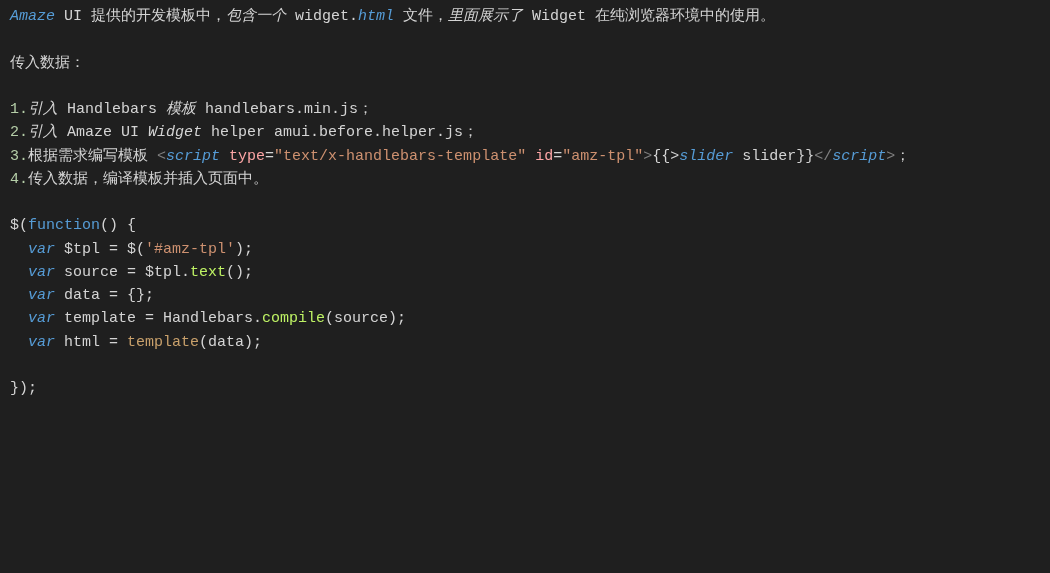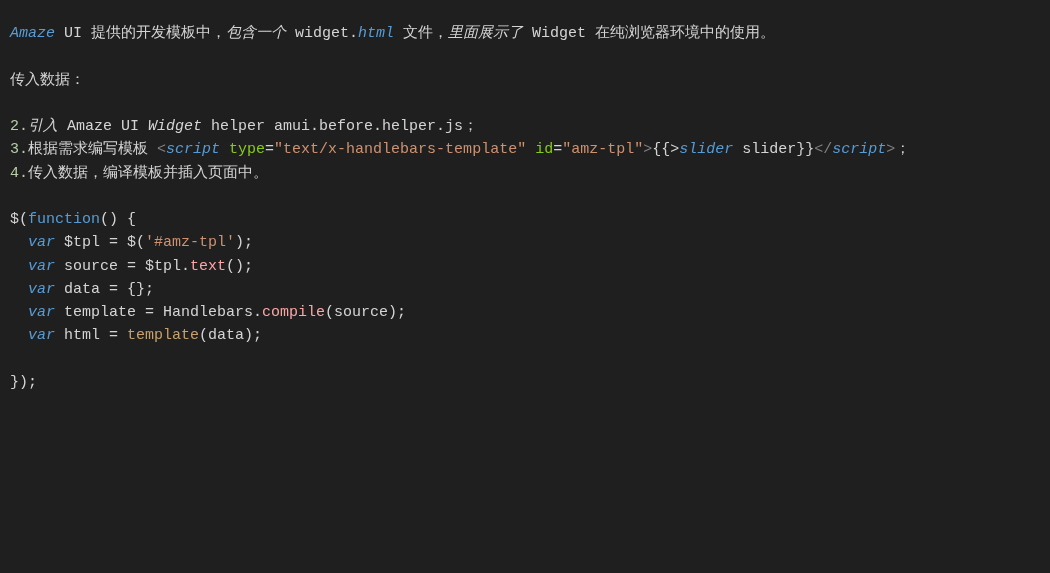--- a/index.html
+++ b/index.html
@@ -8,47 +8,48 @@
     background: #1f1f1f;
     color: #d4d4d4;
     font-family: "Consolas", "Menlo", "Courier New", monospace;
     font-size: 15px;
     line-height: 1.55;
     width: 1050px;
     height: 573px;
     overflow: hidden;
   }
   .page {
-    padding: 22px 10px;
+    padding: 5px 10px;
     white-space: nowrap;
   }
   .row { white-space: pre; }
   .blank { height: 1.55em; }
   .it { font-style: italic; }
   .blue   { color: #569cd6; }
   .orange { color: #ce9170; }
-  .red    { color: #fca5a5; margin-top: 24px; }
-  .lblue  { color: #84cc16; text-align: center; }
+  .red    { color: #bef264; margin-top: 24px; }
+  .lblue  { color: #fca5a5; text-align: center; }
   .brn    { color: #c8a06b; }
   .num    { color: #b5cea8; }
   .gray   { color: #808080; }
 </style>
 </head>
 <body>
 
 <div class="page">
 
   <div class="row"><span class="blue it">Amaze</span><span> UI </span><span>提供的开发模板中，</span><span class="it">包含一个</span><span> widget.</span><span class="blue it">html</span><span> 文件，</span><span class="it">里面展示了</span><span> Widget </span><span>在纯浏览器环境中的使用。</span></div>
 
   <div class="blank"></div>
 
   <div class="row">传入数据：</div>
 
   <div class="blank"></div>
 
+  <div class="row"><span class="num">1.</span><span class="it">引入</span><span> Handlebars </span><span class="it">模板</span><span> handlebars.min.js；</span></div>
 
   <div class="row"><span class="num">2.</span><span class="it">引入</span><span> Amaze UI </span><span class="it">Widget</span><span> helper amui.before.helper.js；</span></div>
 
   <div class="row"><span class="num">3.</span><span>根据需求编写模板 </span><span class="gray">&lt;</span><span class="blue it">script</span><span class="lblue"> type</span><span>=</span><span class="orange">"text/x-handlebars-template"</span><span class="lblue"> id</span><span>=</span><span class="orange">"amz-tpl"</span><span class="gray">&gt;</span><span>{{&gt;</span><span class="blue it">slider</span><span> slider}}</span><span class="gray">&lt;/</span><span class="blue it">script</span><span class="gray">&gt;</span><span>；</span></div>
 
   <div class="row"><span class="num">4.</span><span>传入数据，编译模板并插入页面中。</span></div>
 
   <div class="blank"></div>
 
   <div class="row"><span>$(</span><span class="blue">function</span><span>() {</span></div>

